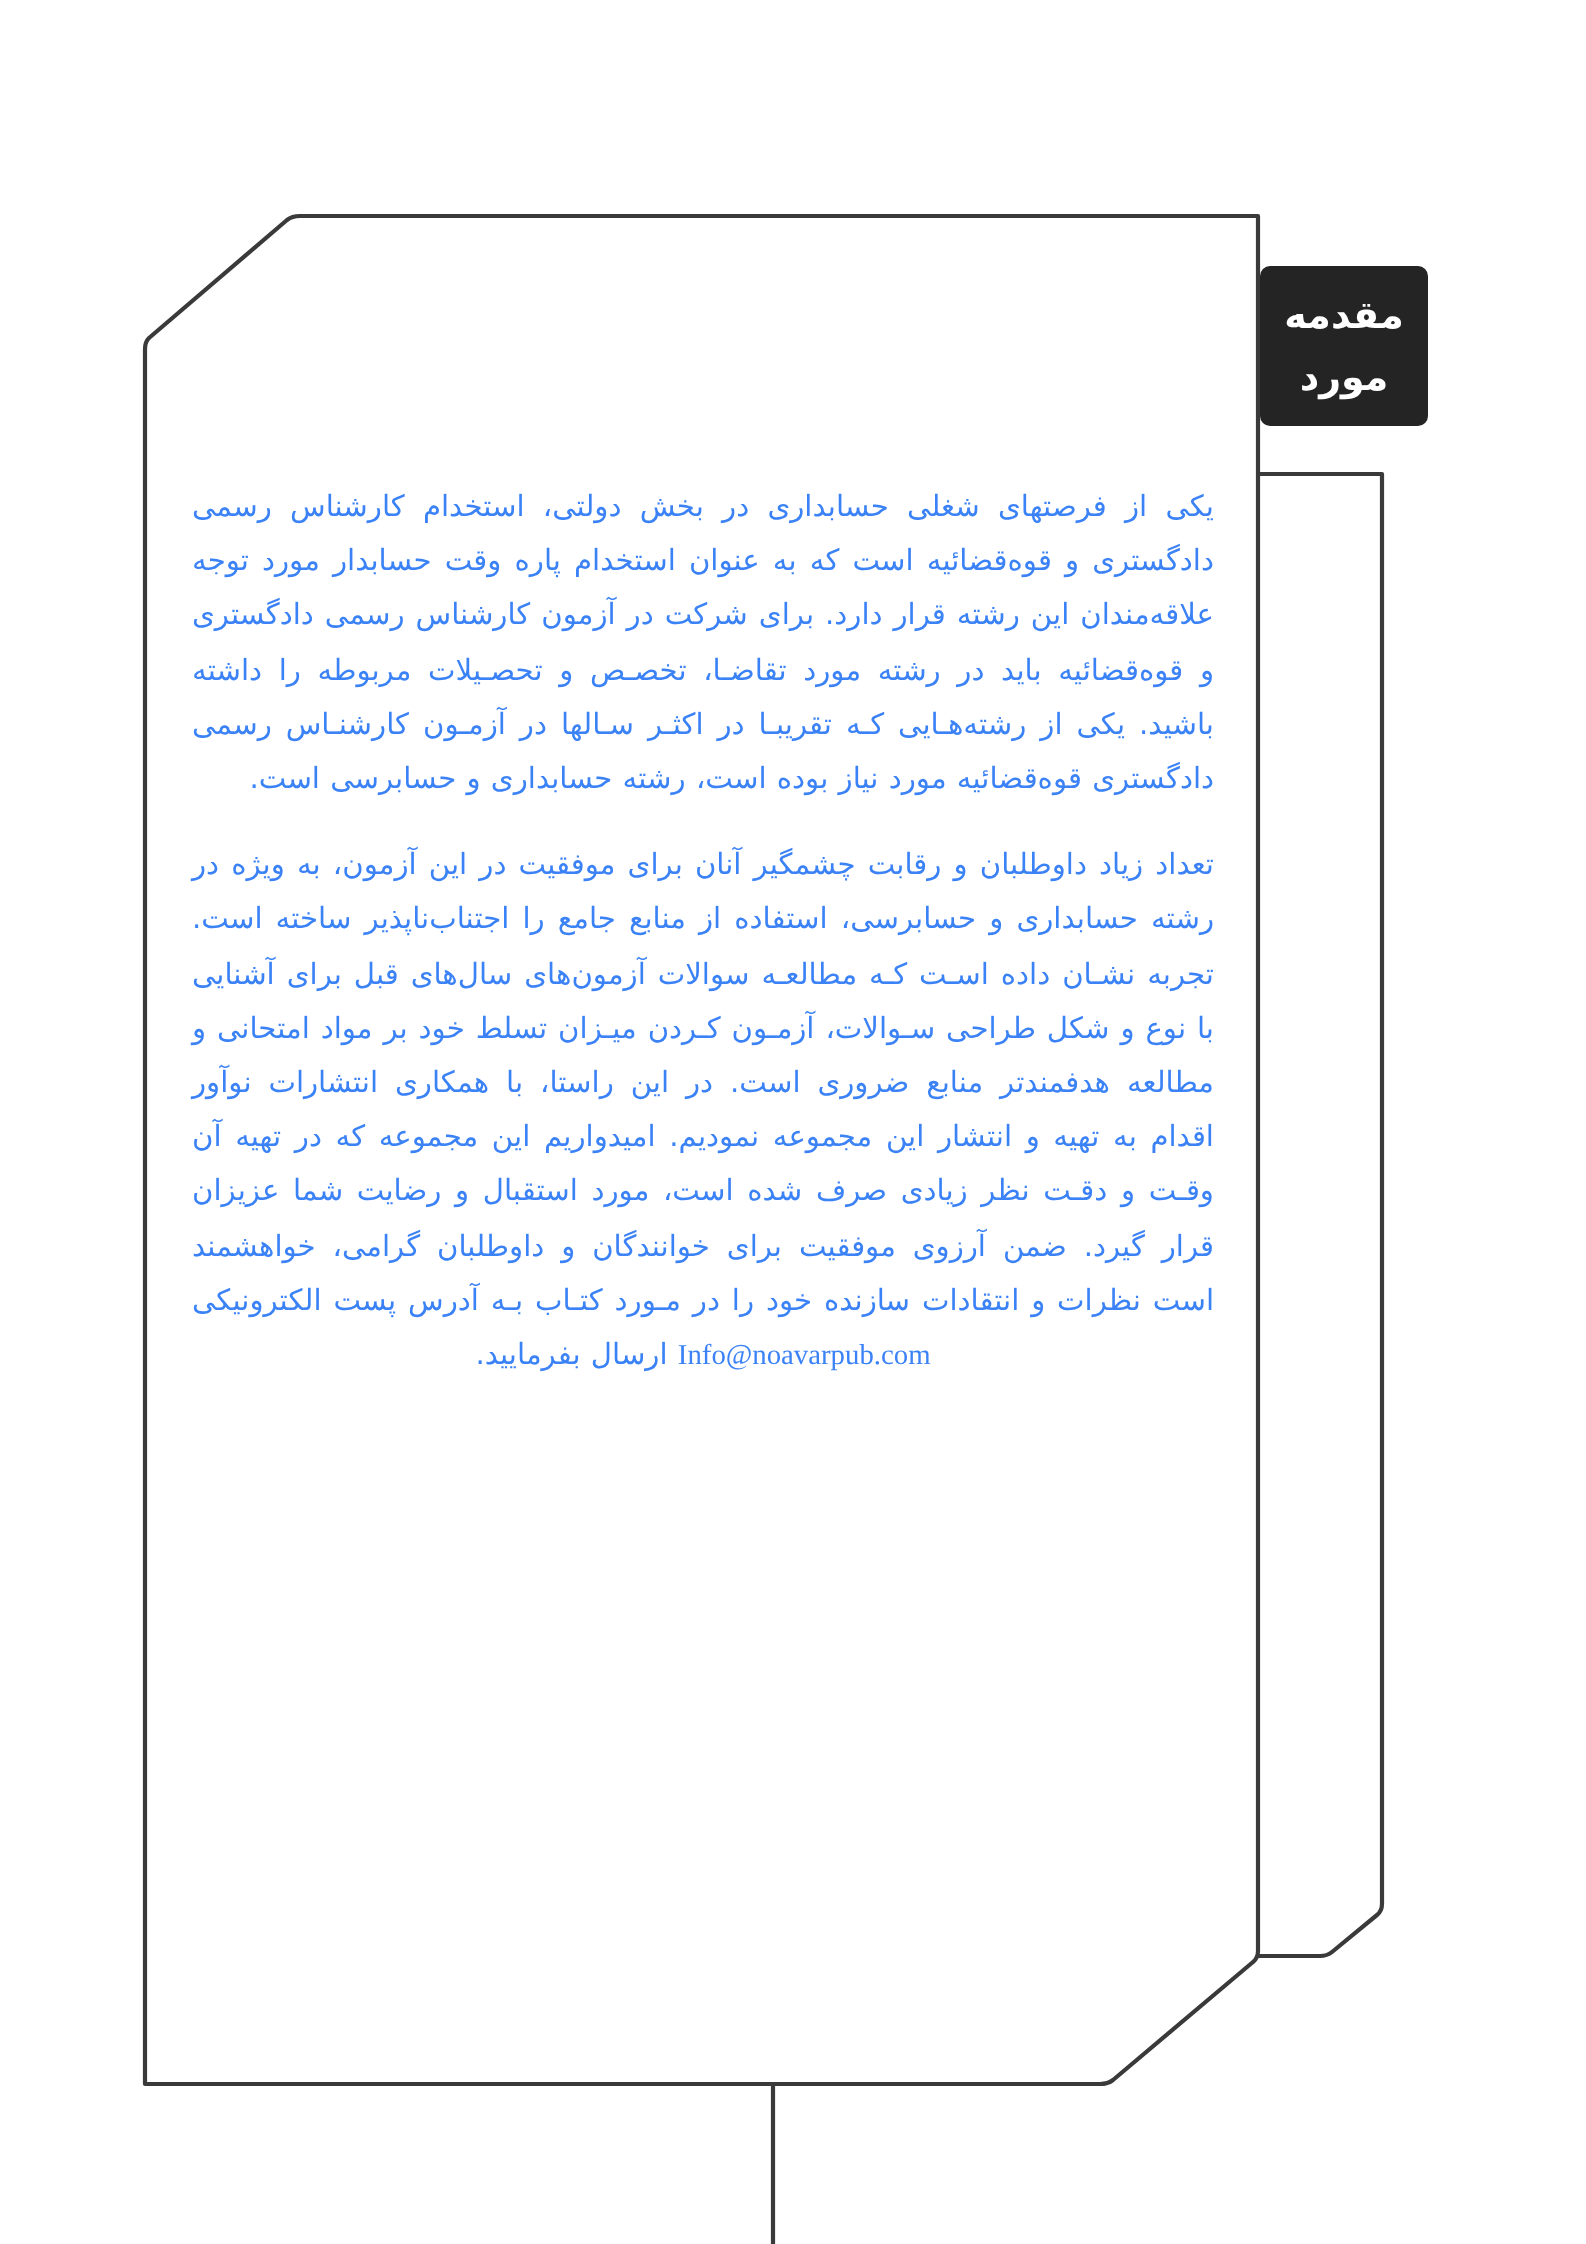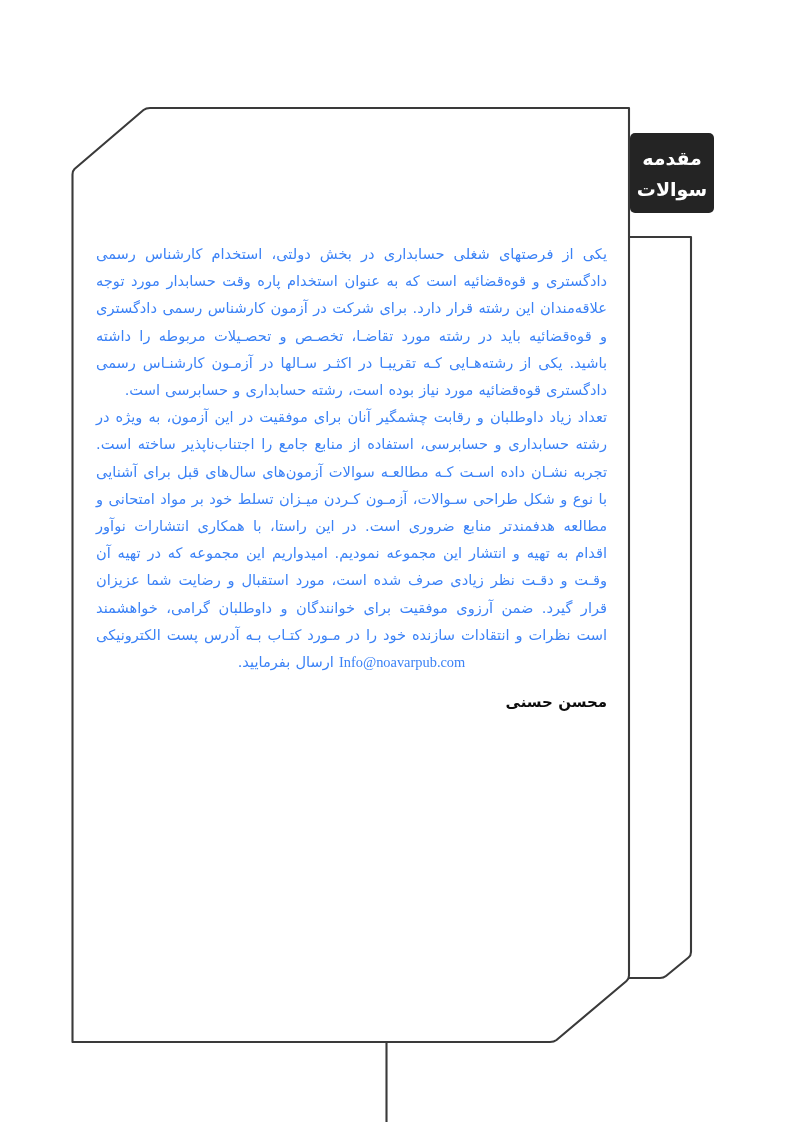--- a/index.html
+++ b/index.html
@@ -73,21 +73,21 @@
     margin: 0;
     font-family: "DejaVu Sans", "Liberation Sans", sans-serif;
     font-size: 14.6px;
     line-height: 27.2px;
     color: #3b82f6;
     text-align: justify;
     text-align-last: right;
     word-spacing: 0.5px;
   }
   .para + .para {
-    margin-top: 0px;
+    margin-top: 16px;
   }
   .para.last-centered {
     text-align-last: center;
   }
   .email {
     font-family: "Liberation Serif", "DejaVu Serif", serif;
     font-size: 14.4px;
     direction: ltr;
     unicode-bidi: embed;
   }
@@ -127,22 +127,21 @@
              Q 691 955.5 688.5 957.5
              L 666 976
              Q 663.5 978 660 978
              L 629 978" fill="none" stroke="#3a3a3a" stroke-width="2.1" stroke-linejoin="round"></path>
 
     <line x1="386.5" y1="1043" x2="386.5" y2="1122" stroke="#3a3a3a" stroke-width="2.1"></line>
   </svg>
 
   <div id="section-badge">
     <span class="badge-line">مقدمه</span>
-    <span class="badge-line">سوالات</span>
+    <span class="badge-line">مورد</span>
   </div>
 
   <div id="content">
     <p class="para">یکی از فرصتهای شغلی حسابداری در بخش دولتی، استخدام کارشناس رسمی دادگستری و قوه‌قضائیه است که به عنوان استخدام پاره وقت حسابدار مورد توجه علاقه‌مندان این رشته قرار دارد. برای شرکت در آزمون کارشناس رسمی دادگستری و قوه‌قضائیه باید در رشته مورد تقاضـا، تخصـص و تحصـیلات مربوطه را داشته باشید. یکی از رشته‌هـایی کـه تقریبـا در اکثـر سـالها در آزمـون کارشنـاس رسمی دادگستری قوه‌قضائیه مورد نیاز بوده است، رشته حسابداری و حسابرسی است.</p>
     <p class="para last-centered"><span>تعداد زیاد داوطلبان و رقابت چشمگیر آنان برای موفقیت در این آزمون، به ویژه در رشته حسابداری و حسابرسی، استفاده از منابع جامع را اجتناب‌ناپذیر ساخته است. تجربه نشـان داده اسـت کـه مطالعـه سوالات آزمون‌های سال‌های قبل برای آشنایی با نوع و شکل طراحی سـوالات، آزمـون کـردن میـزان تسلط خود بر مواد امتحانی و مطالعه هدفمندتر منابع ضروری است. در این راستا، با همکاری انتشارات نوآور اقدام به تهیه و انتشار این مجموعه نمودیم. امیدواریم این مجموعه که در تهیه آن وقـت و دقـت نظر زیادی صرف شده است، مورد استقبال و رضایت شما عزیزان قرار گیرد. ضمن آرزوی موفقیت برای خوانندگان و داوطلبان گرامی، خواهشمند است نظرات و انتقادات سازنده خود را در مـورد کتـاب بـه آدرس پست الکترونیکی </span><span class="email">Info@noavarpub.com</span><span> ارسال بفرمایید.</span></p>
-    <p id="signature">محسن حسنی</p>
   </div>
 
 </div>
 
 </body></html>

